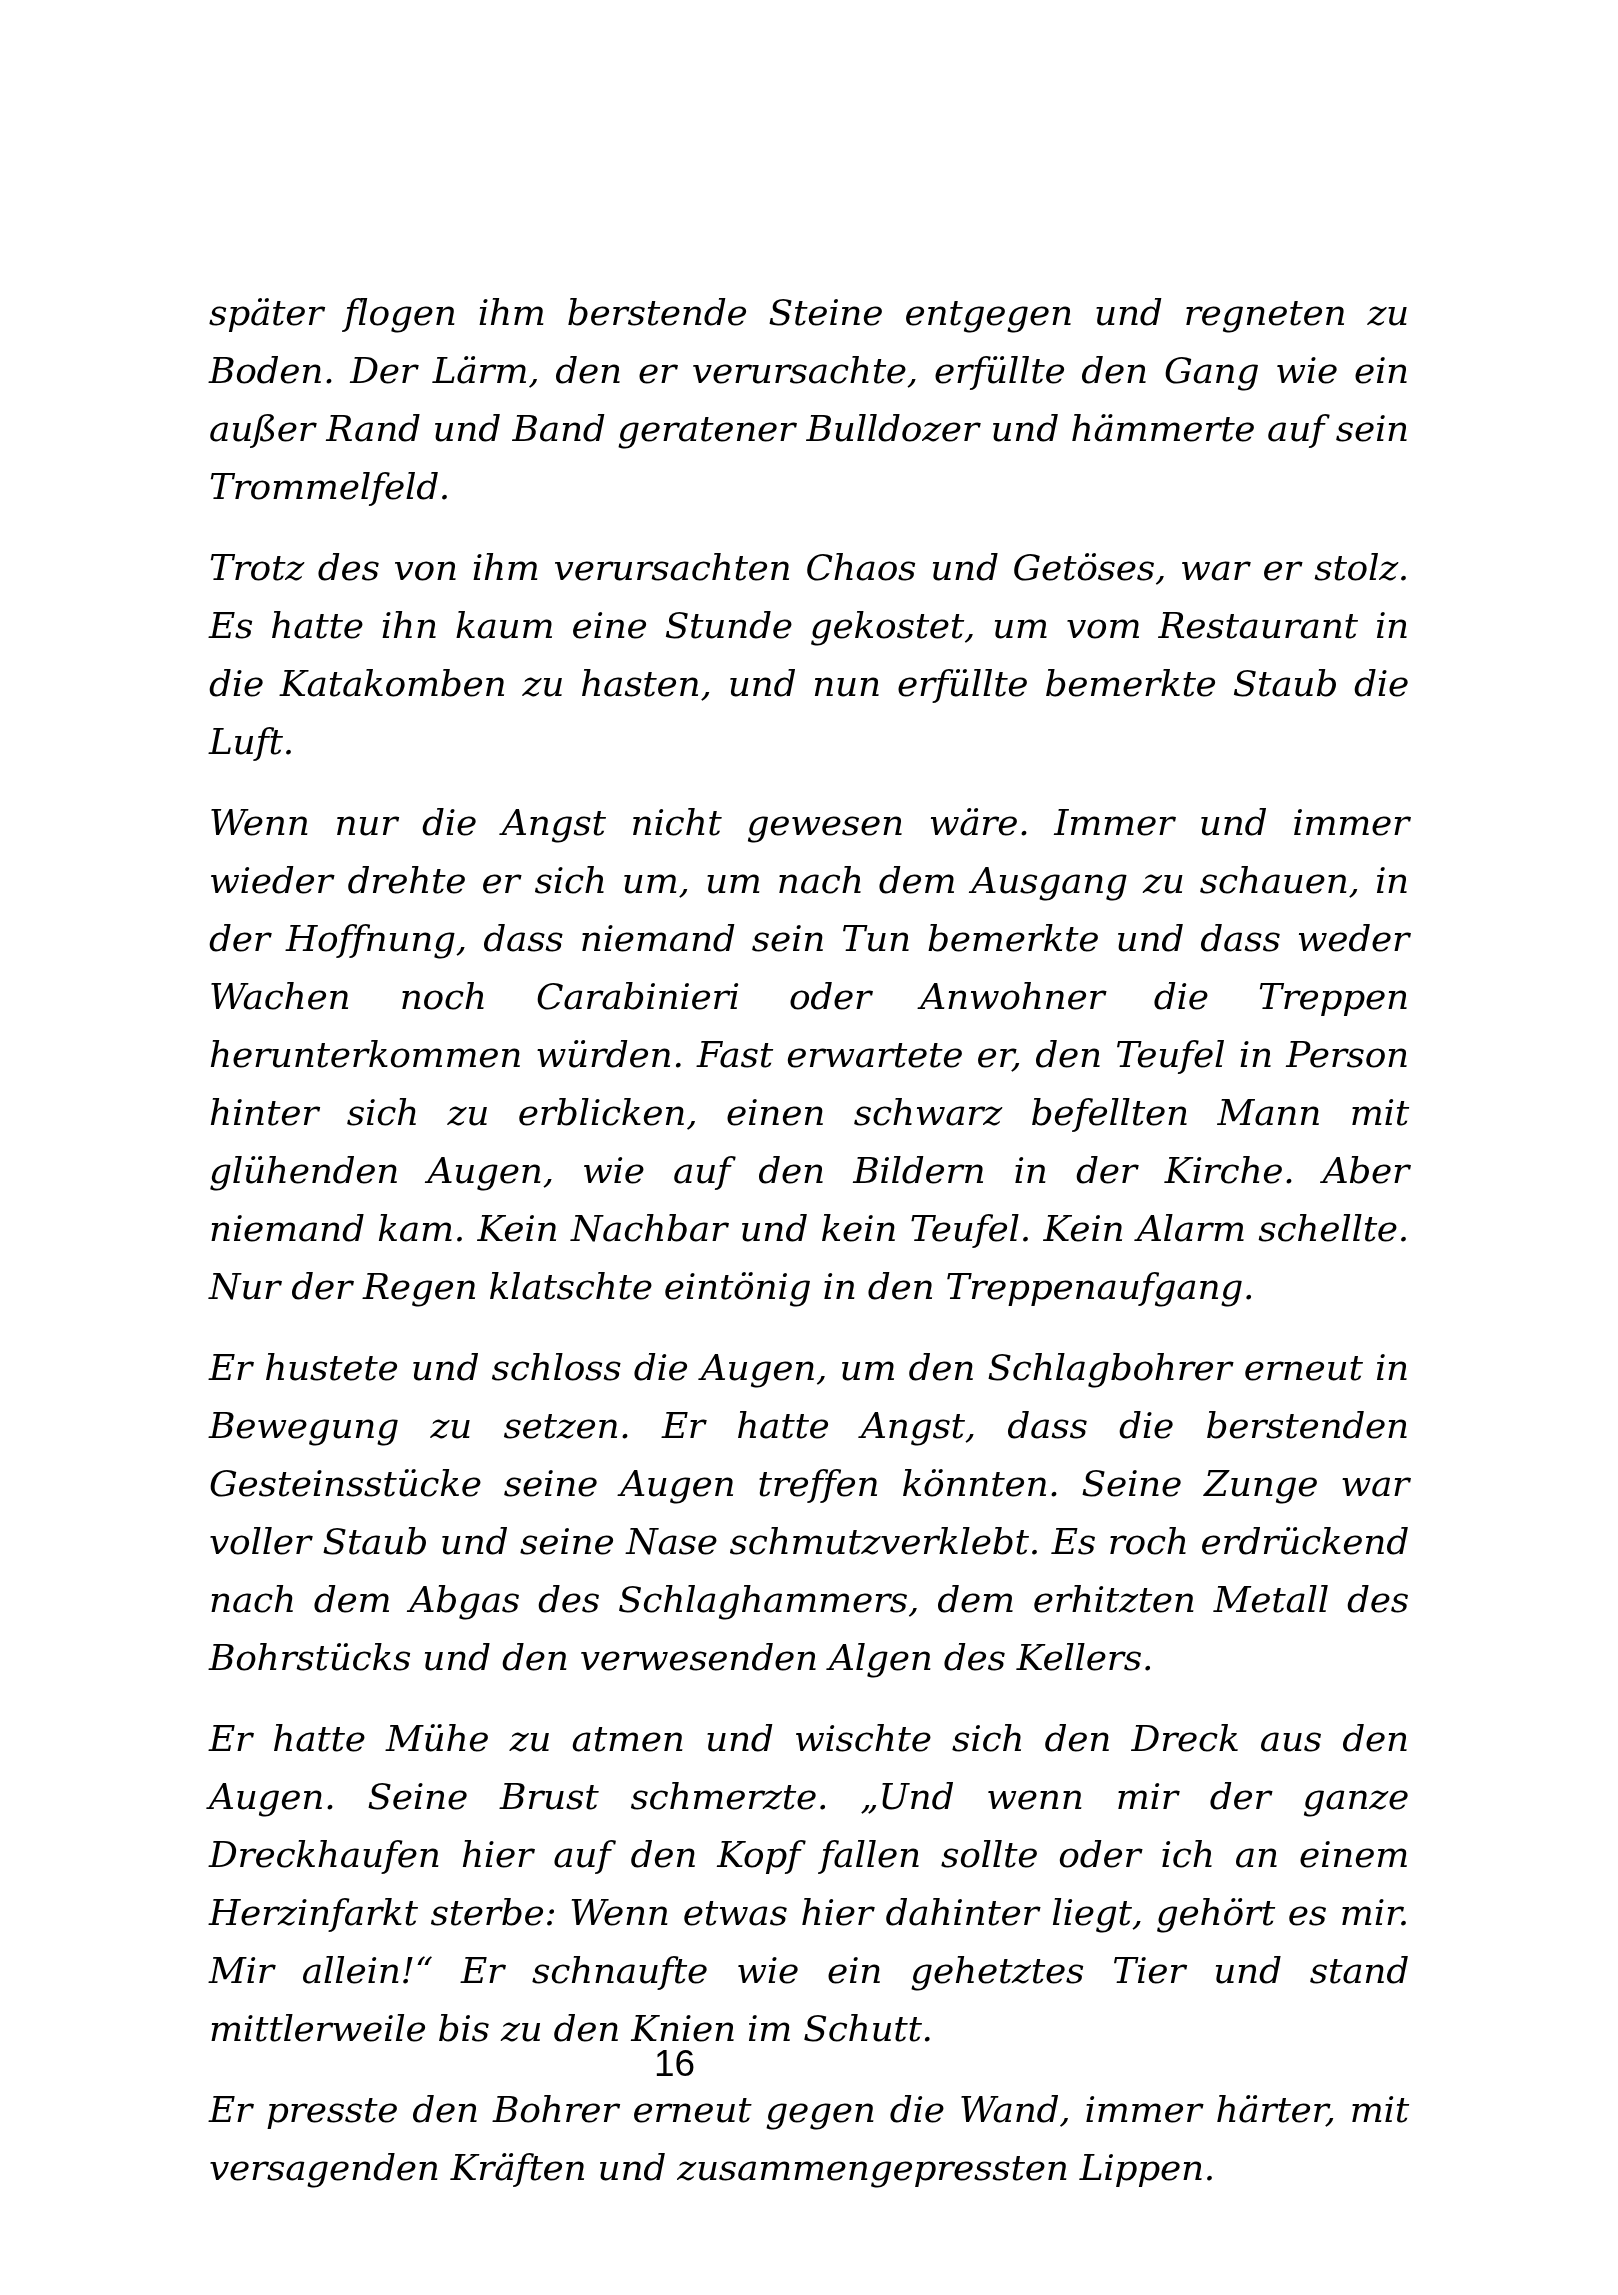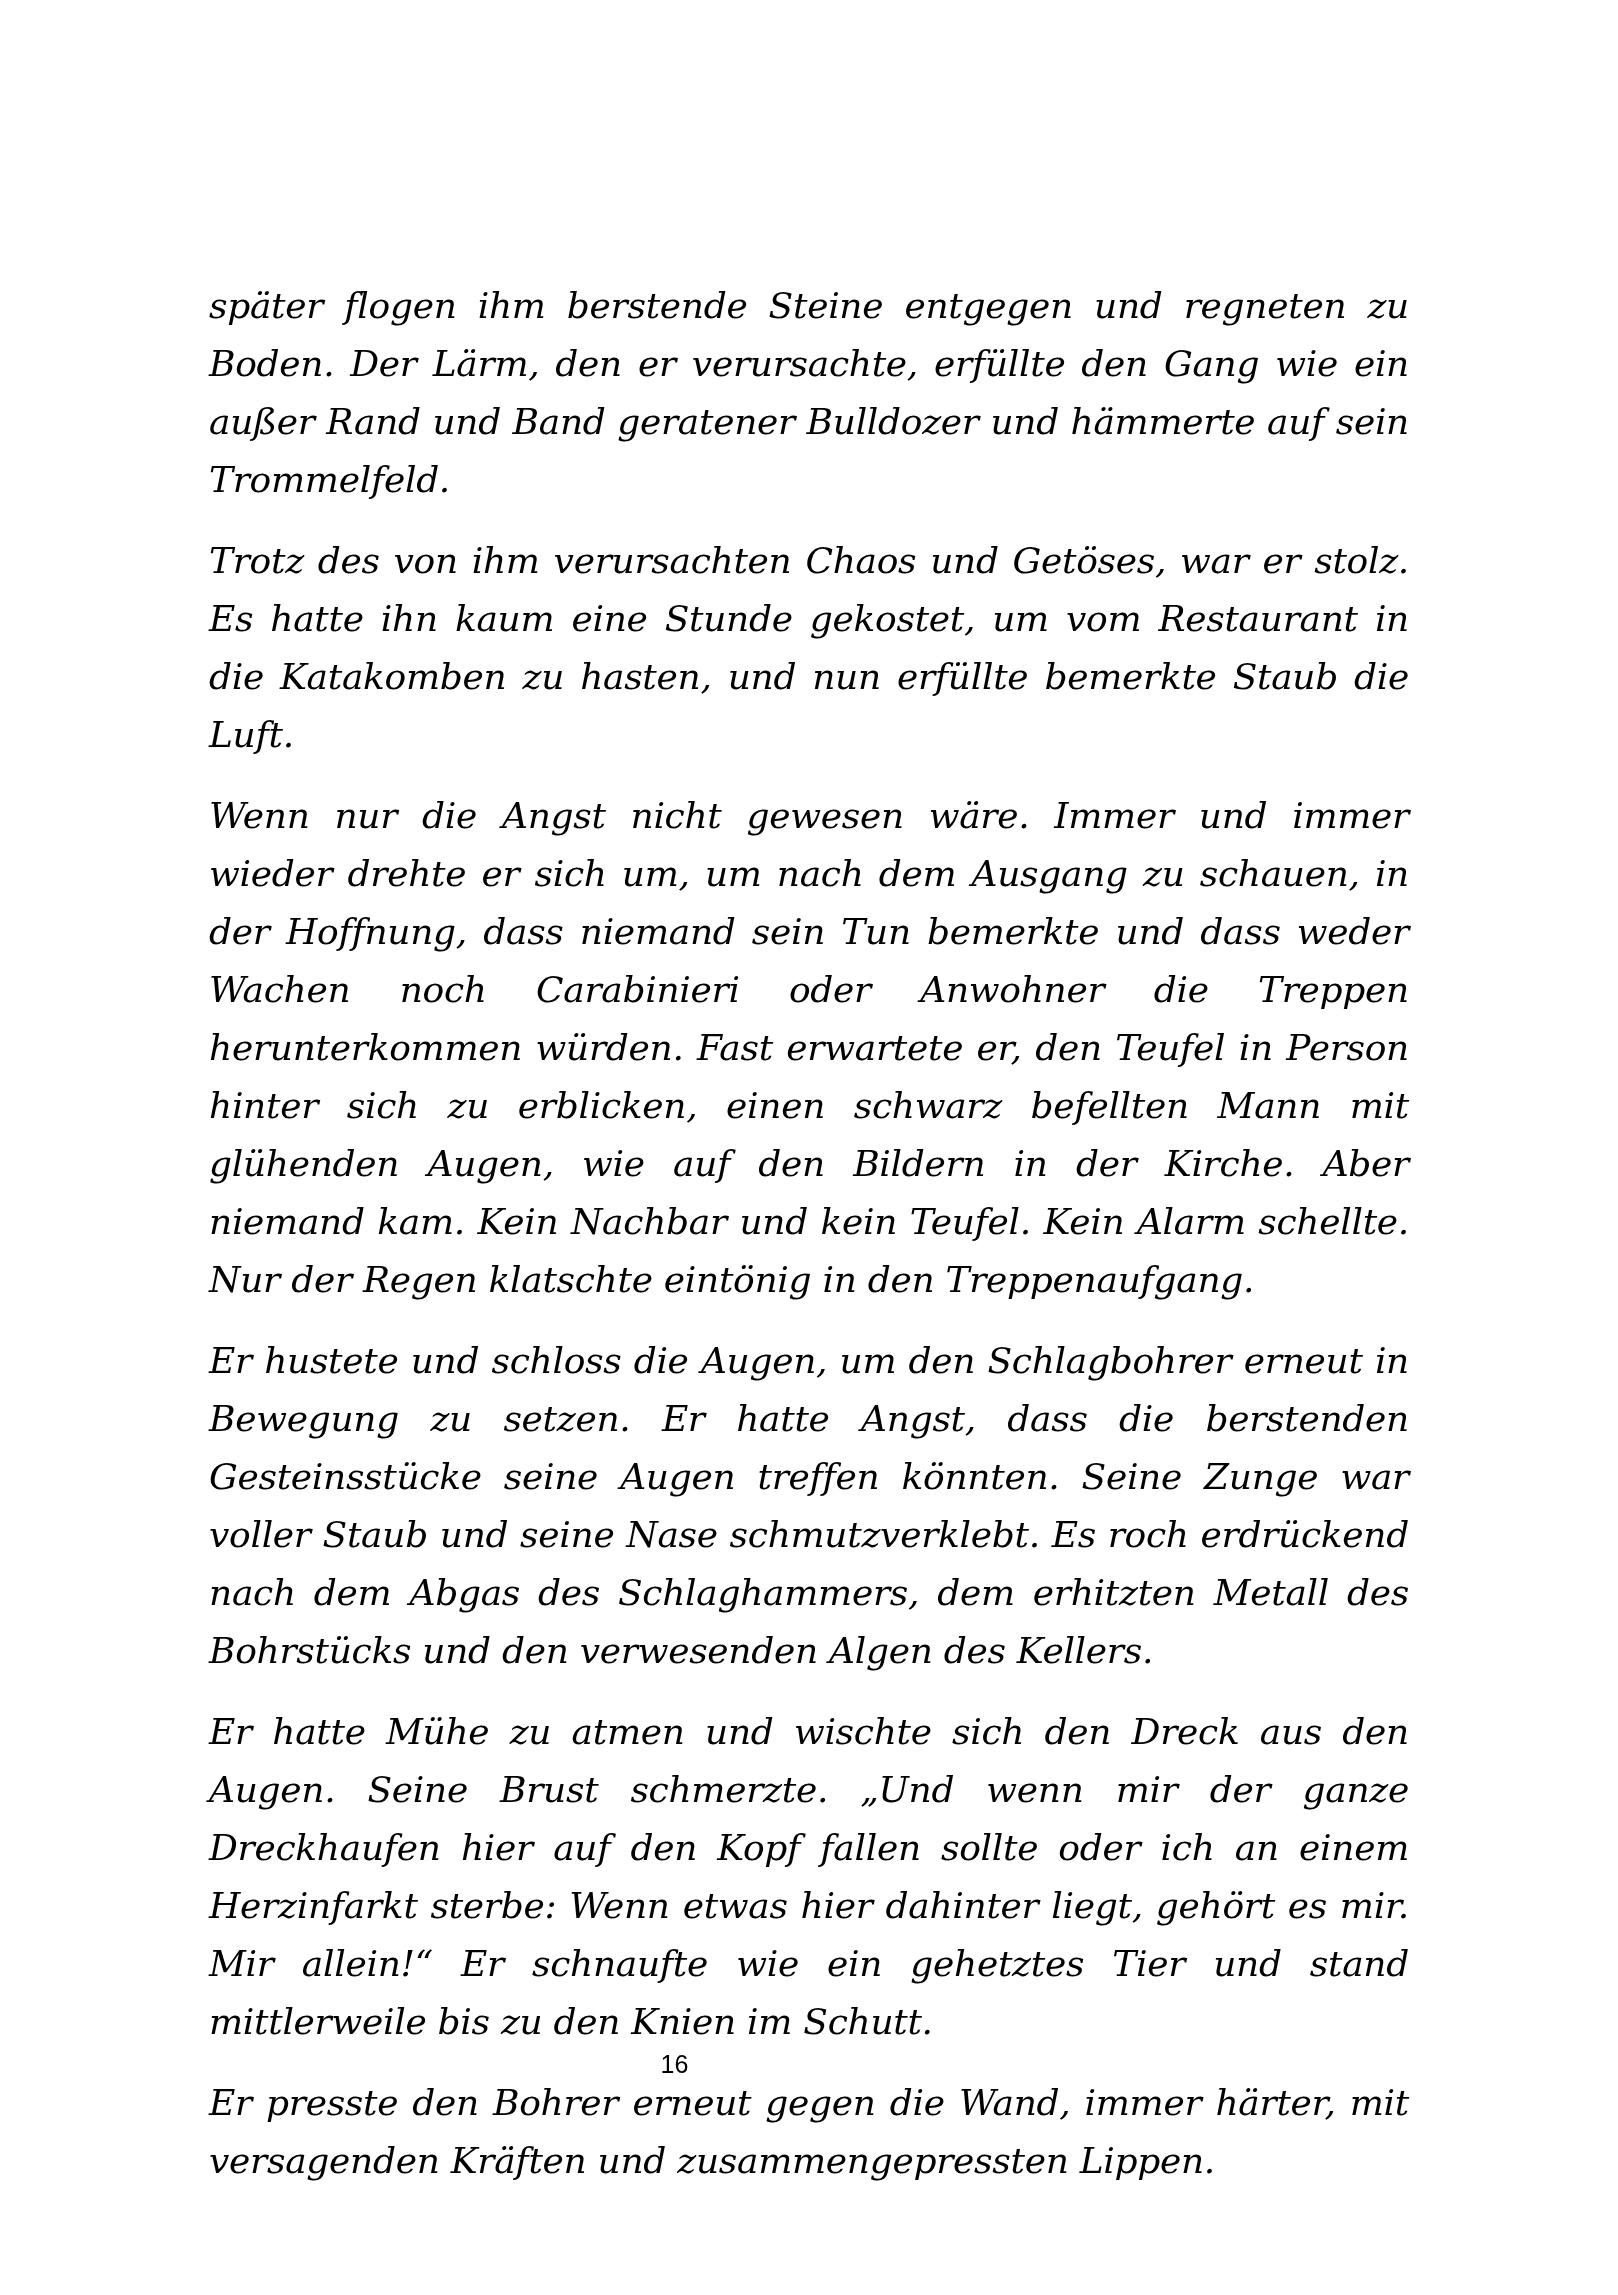--- a/index.html
+++ b/index.html
@@ -28,32 +28,32 @@
       font-family: "DejaVu Serif", "Liberation Serif", serif;
       font-style: italic;
       font-size: 36px;
       line-height: 58px;
       color: #000000;
       text-align: justify;
       letter-spacing: -0.3px;
       word-spacing: 0px;
     }
     .text-block p {
-      margin: 9px 0 23px 0;
+      margin: 16px 0 23px 0;
       padding: 0;
       hyphens: none;
     }
     .page-number {
       position: absolute;
       left: 0;
       width: 1349px;
       top: 2041px;
       text-align: center;
       font-family: "Liberation Sans", "DejaVu Sans", sans-serif;
-      font-size: 25px;
+      font-size: 37px;
       color: #000000;
       line-height: 46px;
     }
   </style>
 </head>
 <body>
 
 <div class="page">
   <div class="text-block">
     <p>später flogen ihm berstende Steine entgegen und regneten zu Boden. Der Lärm, den er verursachte, erfüllte den Gang wie ein außer Rand und Band geratener Bulldozer und hämmerte auf sein Trommelfeld.</p>

